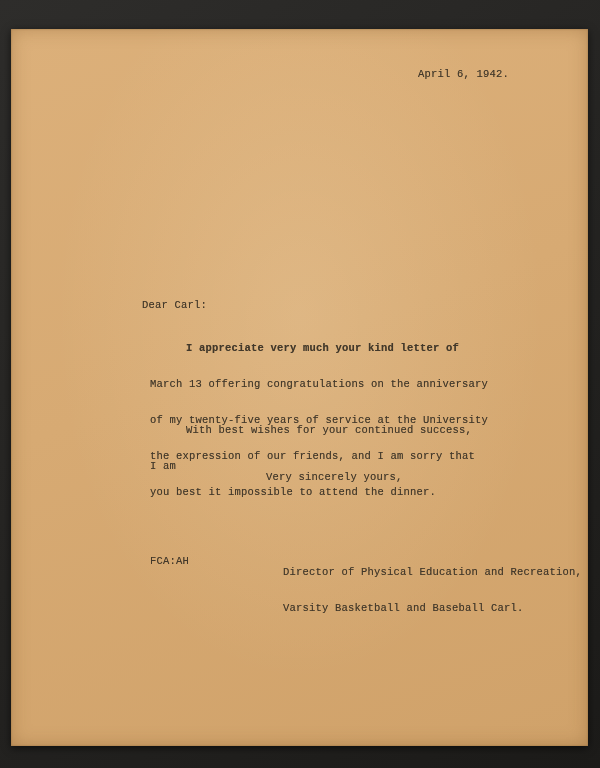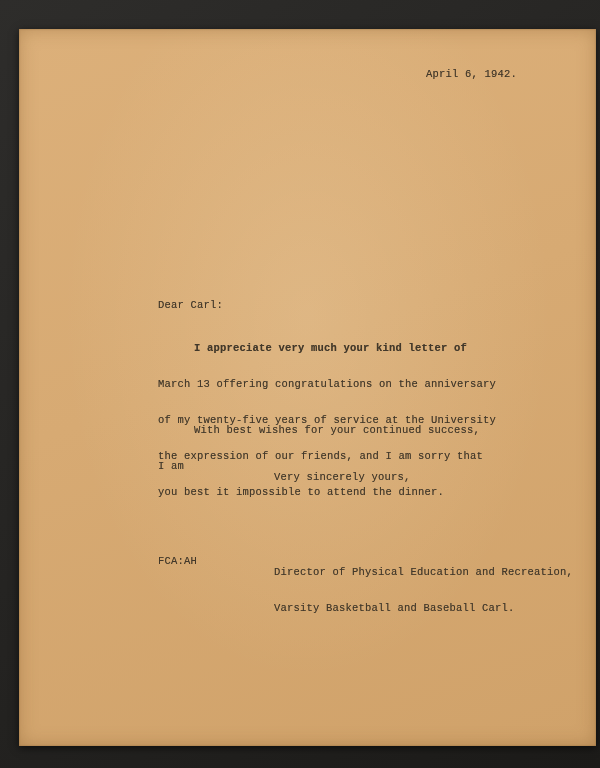--- a/index.html
+++ b/index.html
@@ -20,40 +20,39 @@
     top: 29px;
     width: 577px;
     height: 717px;
     background:
       radial-gradient(ellipse at 50% 40%, rgba(255,238,205,0.18) 0%, rgba(0,0,0,0) 60%),
       linear-gradient(160deg, #dcb07a 0%, #d7aa73 45%, #d0a26a 100%);
     box-shadow:
       inset 0 0 18px rgba(120, 80, 35, 0.35),
       inset 0 0 2px rgba(90, 60, 25, 0.45),
       0 2px 8px rgba(0,0,0,0.6);
-    margin-left: 8px;
   }
   .txt {
     position: absolute;
     color: #42382a;
     font-size: 10.5px;
     line-height: 12px;
     letter-spacing: 0.2px;
     white-space: pre;
     text-shadow: 0 0 0.5px rgba(66, 56, 42, 0.55);
   }
   .date        { left: 407px; top: 39px; }
   .recipient   { left: 139px; top: 215px; }
-  .salutation  { left: 139px; top: 270px; }
+  .salutation  { left: 131px; top: 270px; }
   .paragraph1  { left: 139px; top: 289px; width: 320px; }
   .paragraph1 .line-first { padding-left: 36px; font-weight: bold; }
   .paragraph2  { left: 139px; top: 371px; width: 320px; }
   .paragraph2 .line-first { padding-left: 36px; }
   .closing     { left: 255px; top: 442px; }
-  .signature   { left: 255px; top: 513px; }
+  .signature   { left: 272px; top: 513px; }
   .initials    { left: 139px; top: 526px; }
 </style>
 </head>
 <body>
 
 <div class="scan-bg">
   <div class="paper">
 
     <div class="txt date">April 6, 1942.</div>
 

